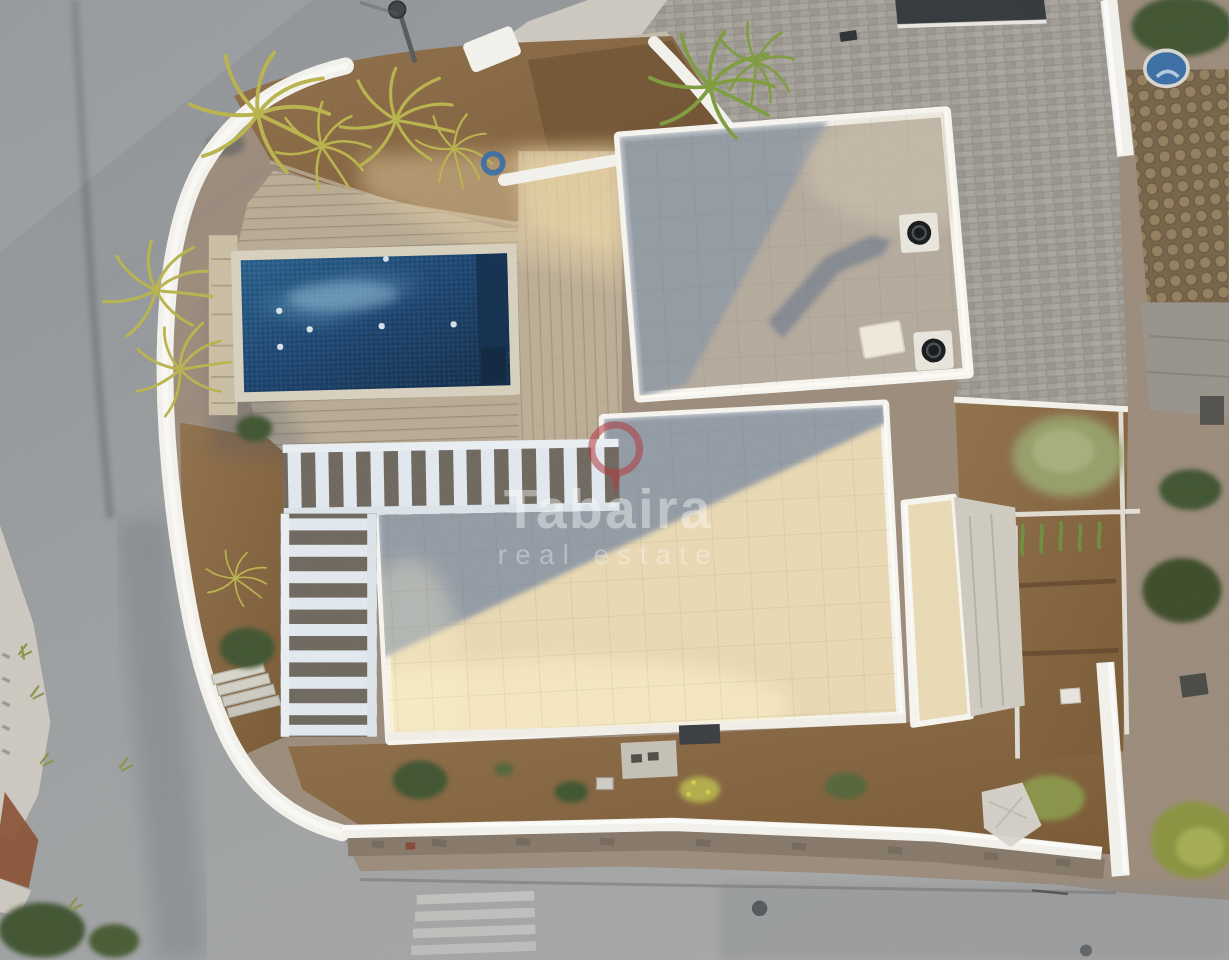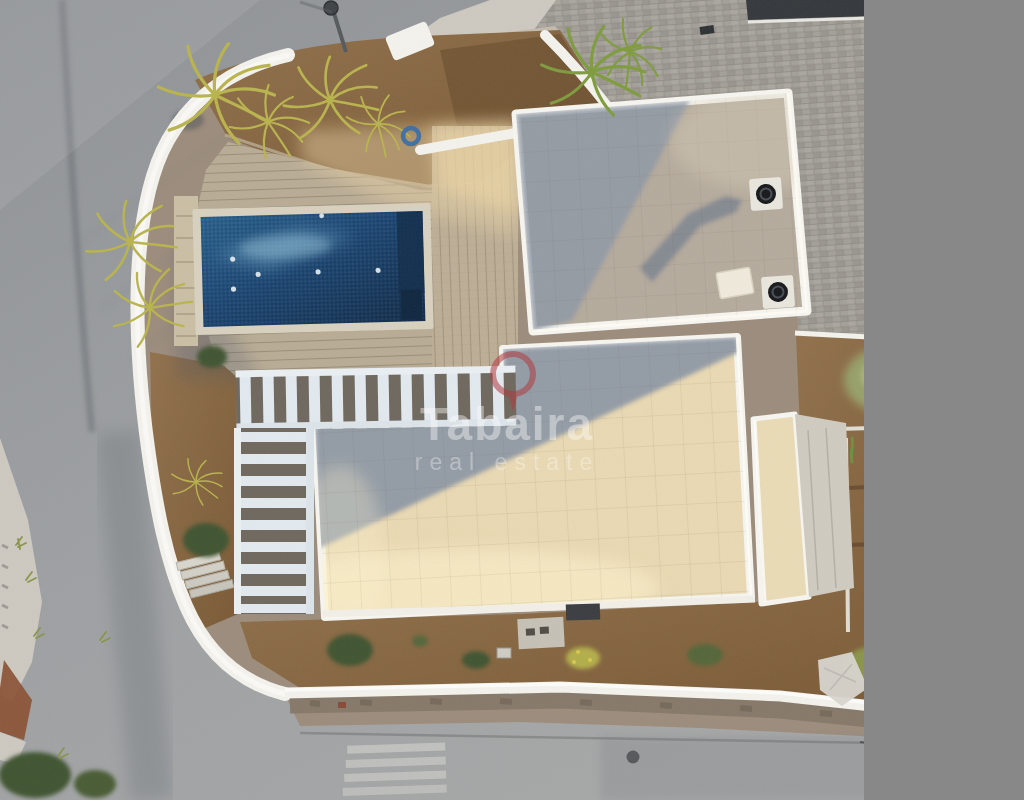--- a/index.html
+++ b/index.html
@@ -1,16 +1,16 @@
 <!DOCTYPE html>
 <html><head>
 <meta charset="utf-8">
 <style>
   html,body{margin:0;padding:0;background:#888;}
-  #stage{width:864px;height:800px;position:relative;overflow:hidden;font-family:"Liberation Sans",sans-serif;}
+  #stage{width:1024px;height:800px;position:relative;overflow:hidden;font-family:"Liberation Sans",sans-serif;}
   svg{display:block;}
   .wm-brand{font-family:"Liberation Sans",sans-serif;font-weight:bold;letter-spacing:2px;}
   .wm-tag{font-family:"Liberation Sans",sans-serif;letter-spacing:7px;}
 </style>
 </head>
 <body>
 
 <div id="stage">
 <svg width="1024" height="800" viewBox="0 0 1024 800">
   <defs>

